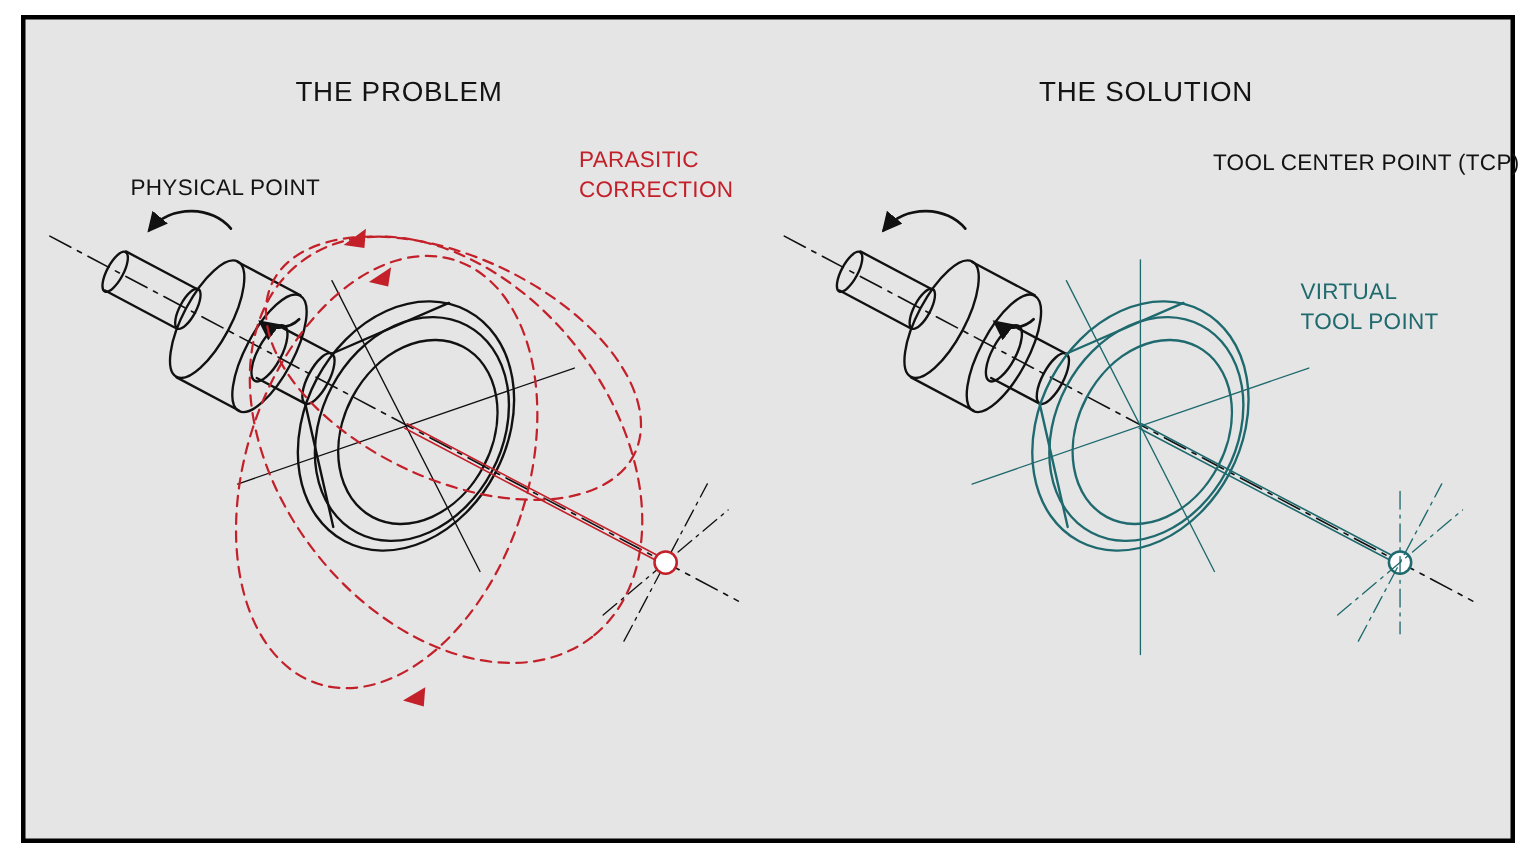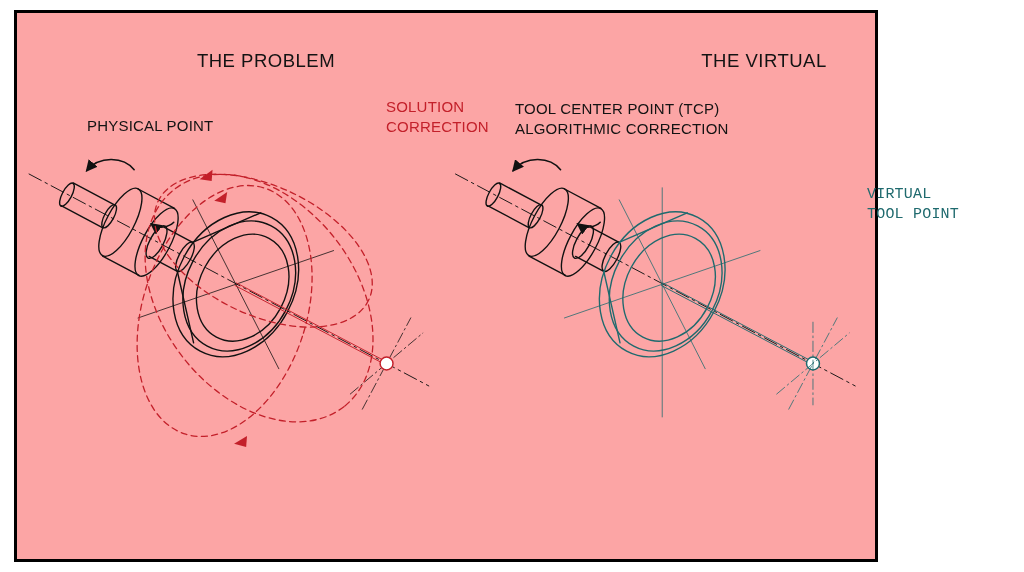--- a/index.html
+++ b/index.html
@@ -1,25 +1,25 @@
 <!DOCTYPE html>
 <html style="--red: #c3202a; --teal: #1f6a6e; --ink: #111111;"><head>
 <meta charset="utf-8">
 <style>
   html,body{margin:0;padding:0;width:1024px;height:572px;background:#ffffff;overflow:hidden;}
-  .frame{position:absolute;left:14px;top:10px;width:864px;height:552px;
-         border:3px solid #000;box-sizing:border-box;background:#fca5a5;}
+  .frame{position:absolute;left:14px;top:10px;width:996px;height:552px;
+         border:3px solid #000;box-sizing:border-box;background:#e5e5e5;}
   .art{position:absolute;left:0;top:0;width:100%;height:100%;display:block;}
   .lbl{position:absolute;font-family:"Liberation Sans",sans-serif;font-size:15px;line-height:20px;
        color:#131313;letter-spacing:.2px;white-space:nowrap;}
   .title{font-size:18.5px;font-weight:500;letter-spacing:.5px;text-align:center;}
   .red{color:var(--red,#c3202a);}
-  .teal{color:var(--teal,#1f6a6e);font-family:Liberation Mono, monospace;}
+  .teal{color:var(--teal,#1f6a6e);}
   .two span{display:block;}
-  .center{text-align:left;}
+  .center{text-align:right;}
   
   .axis{stroke:#111;stroke-width:1.1;stroke-dasharray:16 5 3 5;}
   .dashdot{stroke-dasharray:12 4 2 4;}
   .c-red{stroke:var(--red,#c3202a);}
   .f-red{fill:var(--red,#c3202a);stroke:none;}
   .c-teal{stroke:var(--teal,#1f6a6e);}
 </style>
 </head>
 <body>
 
@@ -146,32 +146,31 @@
       <g class="c-teal dashdot" stroke-width="0.9">
         <line x1="895.9" y1="419" x2="952.1" y2="313"></line>
         <line x1="924" y1="318" x2="924" y2="414"></line>
         <line x1="881.9" y1="401.4" x2="966.1" y2="330.6"></line>
       </g>
     </g>
   </svg>
 
   <div class="lbl title" style="left:0;top:38px;width:498px">THE PROBLEM</div>
 
-  <div class="lbl title" style="left:498px;top:38px;width:498px">THE VIRTUAL</div>
+  <div class="lbl title" style="left:498px;top:38px;width:498px">THE SOLUTION</div>
 
   <div class="lbl" style="left:70px;top:103px">PHYSICAL POINT</div>
 
   <div class="lbl red two" style="left:369px;top:84px">
-    <span>SOLUTION</span>
+    <span>PARASITIC</span>
     <span>CORRECTION</span>
   </div>
 
   <div class="lbl two center" style="left:498px;top:86px;width:498px">
     <span>TOOL CENTER POINT (TCP)</span>
-    <span>ALGORITHMIC CORRECTION</span>
   </div>
 
   <div class="lbl teal two" style="left:850px;top:172px">
     <span>VIRTUAL</span>
     <span>TOOL POINT</span>
   </div>
 
 </div>
 
 </body></html>

